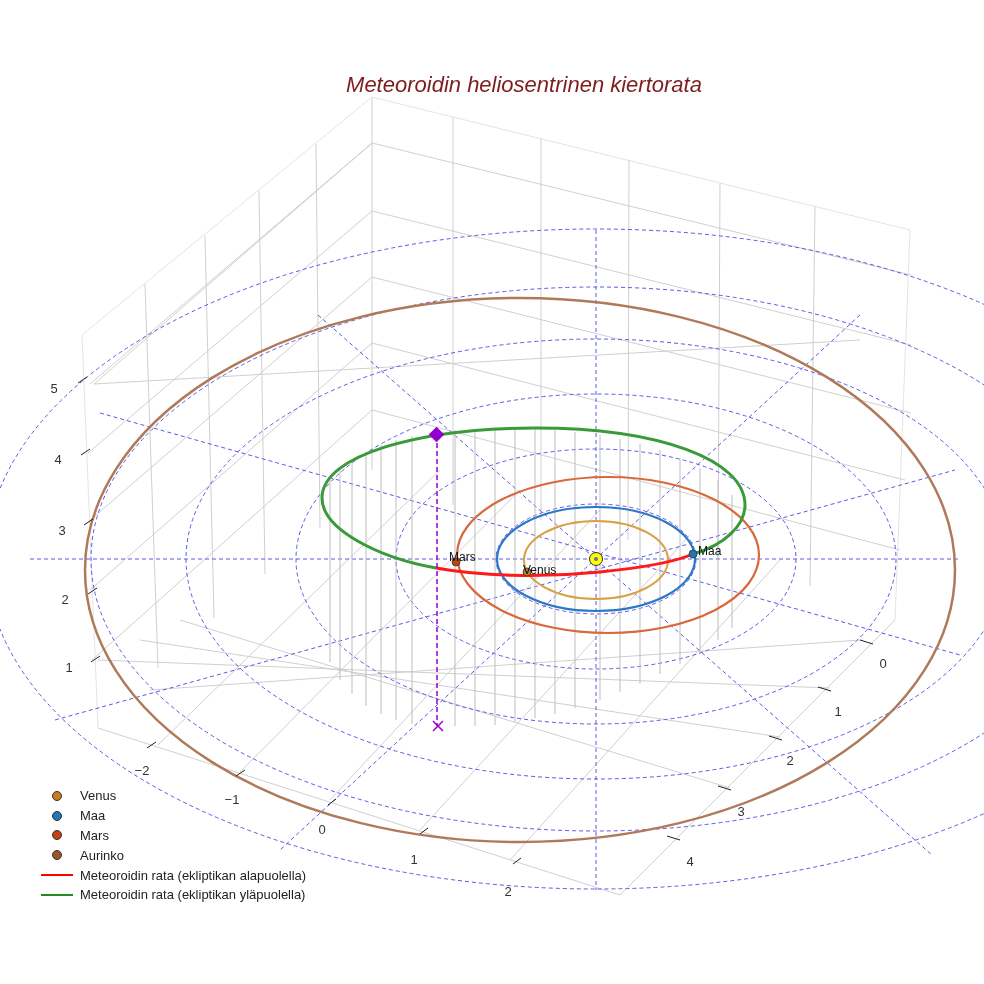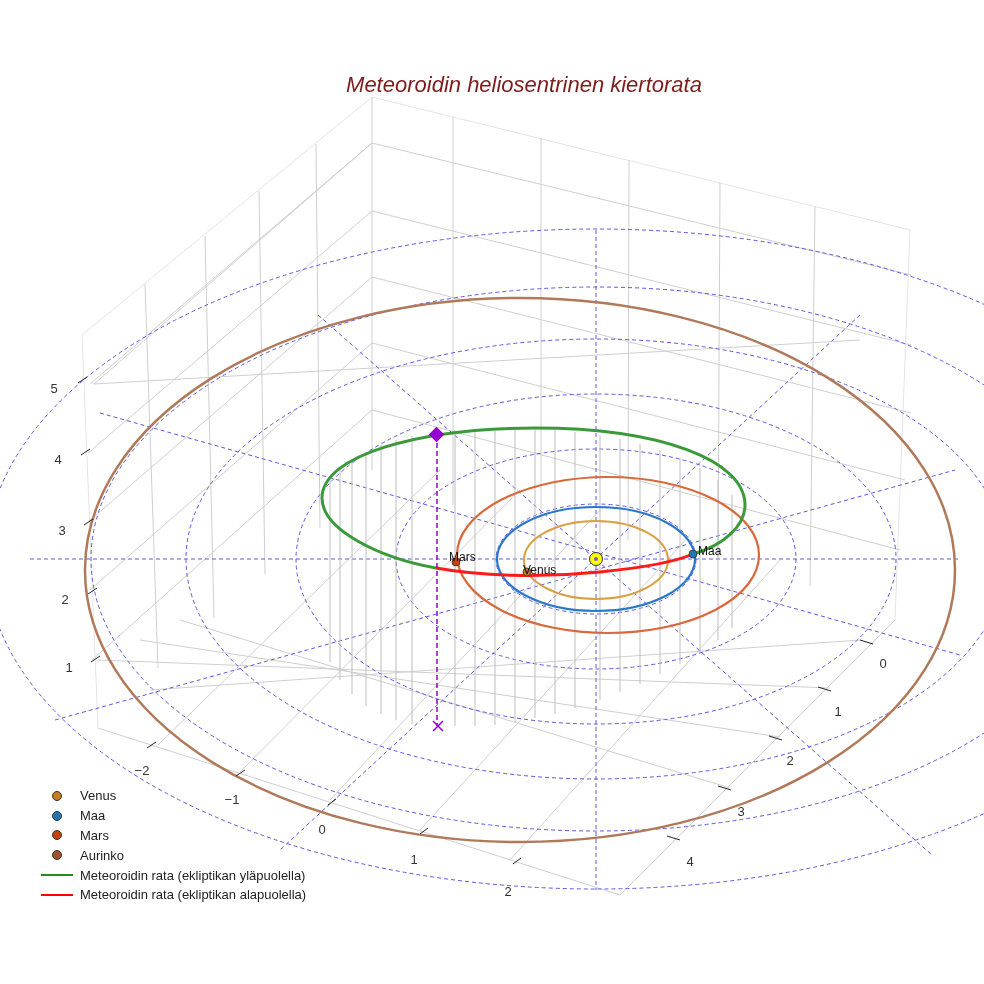--- a/index.html
+++ b/index.html
@@ -201,23 +201,23 @@
     <span>Mars</span>
   </div>
   <div class="legend-item">
     <span class="legend-sym">
         <span class="dot" style="width:8px;height:8px;background:#a0522d;"></span>
       </span>
     <span>Aurinko</span>
   </div>
   <div class="legend-item">
     <span class="legend-sym">
+        <span class="line" style="background:#ff0000;"></span>
+      </span>
+    <span>Meteoroidin rata (ekliptikan alapuolella)</span>
+  </div>
+  <div class="legend-item">
+    <span class="legend-sym">
         <span class="line" style="background:#228b22;"></span>
       </span>
     <span>Meteoroidin rata (ekliptikan yläpuolella)</span>
   </div>
-  <div class="legend-item">
-    <span class="legend-sym">
-        <span class="line" style="background:#ff0000;"></span>
-      </span>
-    <span>Meteoroidin rata (ekliptikan alapuolella)</span>
-  </div>
 </div>
 
 </body></html>

